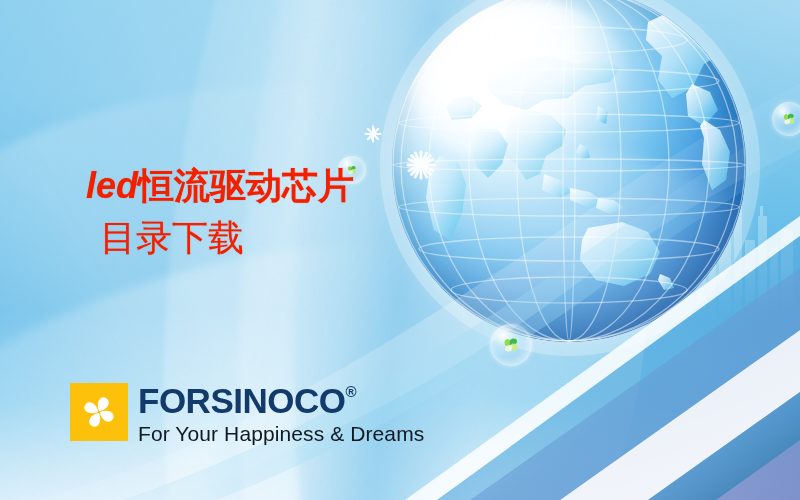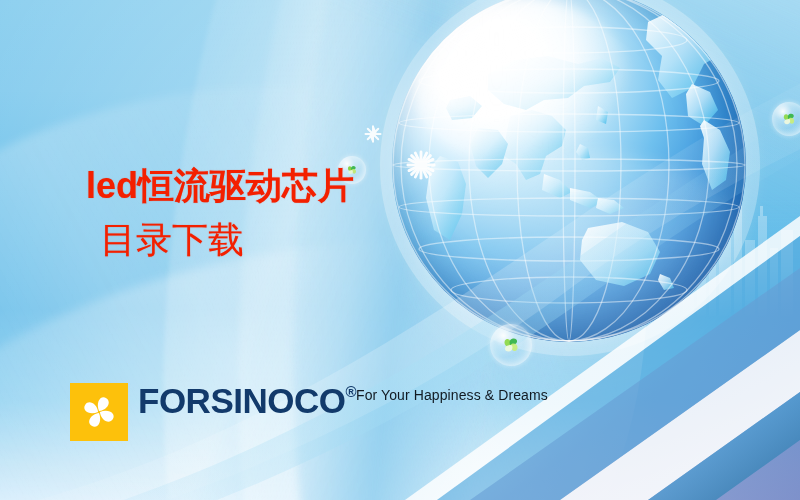--- a/index.html
+++ b/index.html
@@ -125,40 +125,40 @@
 
   
   #headline{
     position:absolute;left:86px;top:163px;width:360px;
     color:#f32000;
     line-height:1.26;
     text-shadow:0 0 1px rgba(243,32,0,.5);
   }
   #headline .ln{display:block;white-space:nowrap;}
   #headline .ln1{font-size:36px;font-weight:400;letter-spacing:0px;}
-  #headline .ln1 .lat{font-family:"Liberation Sans","DejaVu Sans",sans-serif;font-weight:700;}
+  #headline .ln1 .lat{font-family:"Liberation Sans","DejaVu Sans",sans-serif;font-weight:700;font-style:italic;}
   #headline .ln1 .cjk{font-family:"DejaVu Serif","Liberation Serif",serif;font-weight:700;}
   #headline .ln2{font-size:36px;font-weight:400;margin-left:14px;margin-top:10px;
-    font-family:Liberation Serif, serif;}
+    font-family:Liberation Mono, monospace;}
 
   
   #logo{position:absolute;left:70px;top:383px;display:flex;align-items:flex-start;}
   #logo-mark{
     width:58px;height:58px;background:#fdc10b;flex:0 0 auto;
     display:flex;align-items:center;justify-content:center;
   }
-  #logo-text{margin-left:10px;display:flex;flex-direction:row;justify-content:flex-start;}
+  #logo-text{margin-left:10px;display:flex;flex-direction:column;justify-content:flex-start;}
   #logo-word{
     font-size:35px;font-weight:700;color:#123a6b;letter-spacing:-0.5px;line-height:1;
     font-family:"Liberation Sans","DejaVu Sans",sans-serif;
     display:flex;align-items:flex-start;
   }
   #logo-reg{font-size:15px;line-height:1;margin-top:1px;}
   #logo-tag{
-    font-size:14px;color:#111a22;margin-top:4px;letter-spacing:.1px;
+    font-size:21px;color:#111a22;margin-top:4px;letter-spacing:.1px;
     font-family:"Liberation Sans","DejaVu Sans",sans-serif;
   }
 </style>
 </head>
 <body>
 
 <div id="stage">
 
   <div class="band bandA"></div>
   <div class="band bandE"></div>

